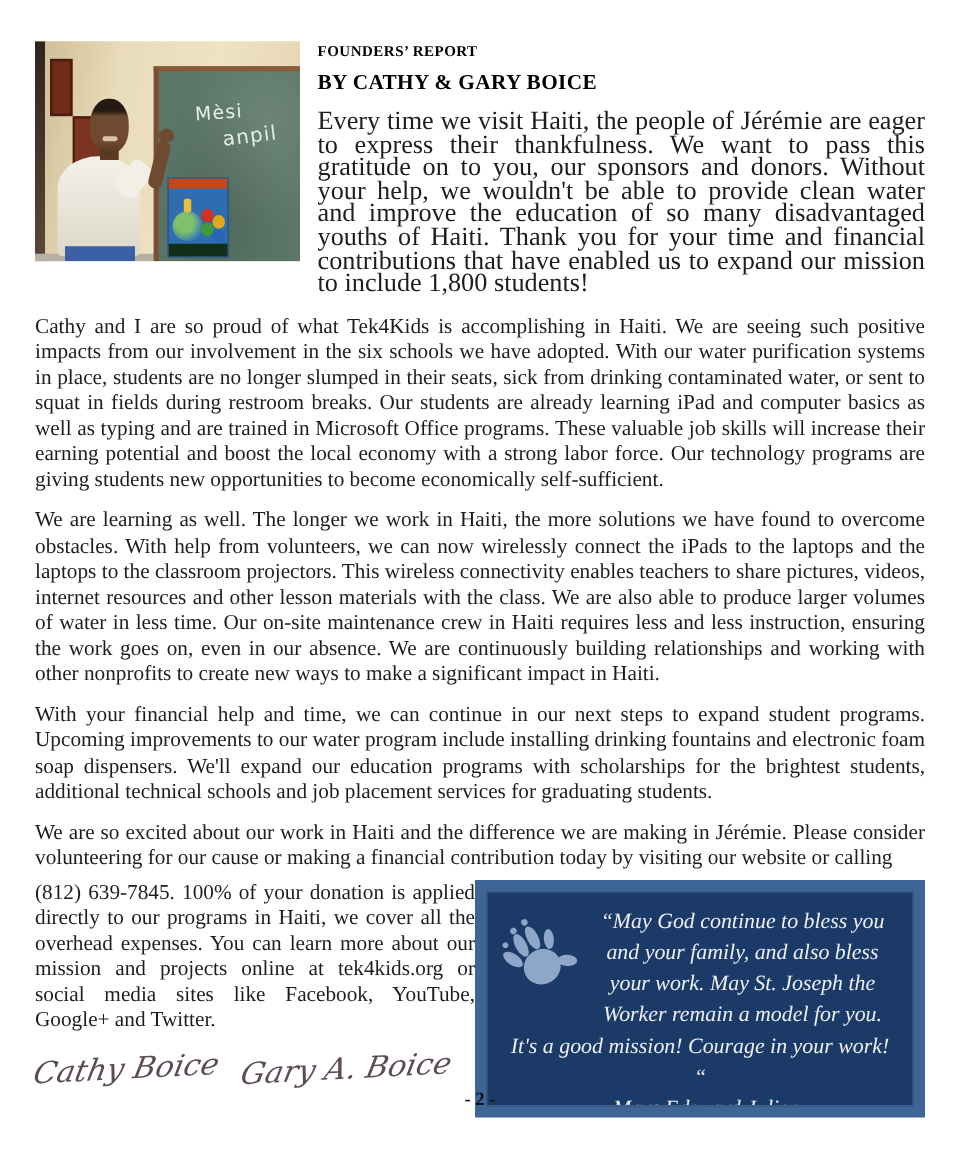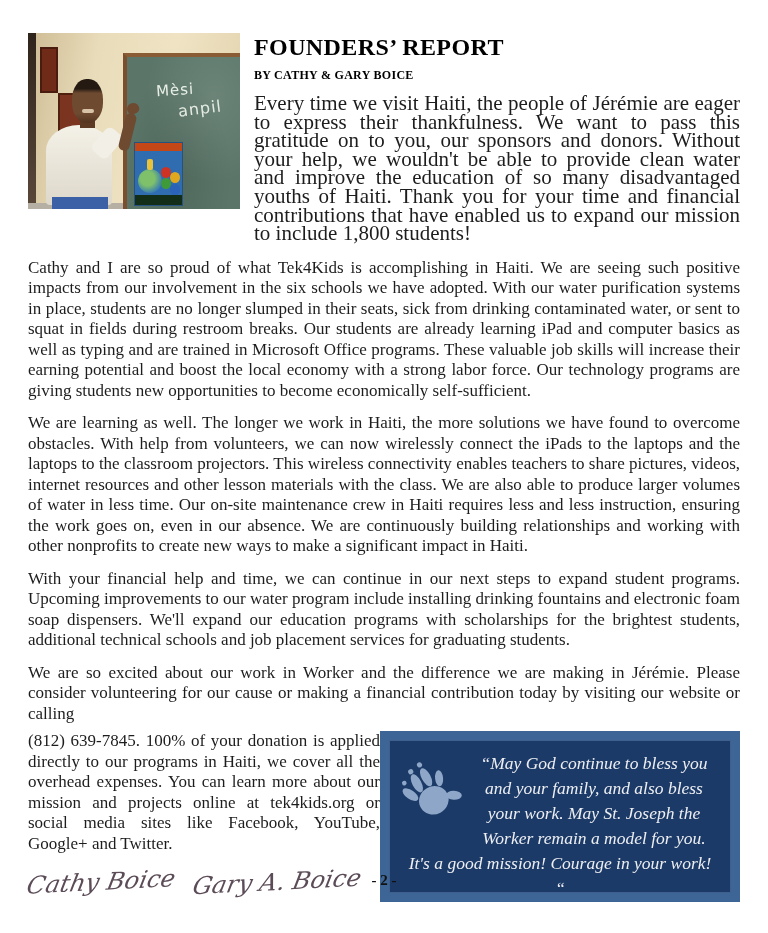--- a/index.html
+++ b/index.html
@@ -49,36 +49,36 @@
   .ph-pants{left:24px;top:164px;width:56px;height:12px;background:#3c60a6;}
   .ph-head{left:44px;top:46px;width:31px;height:44px;border-radius:46%;
     background:linear-gradient(#241a12 0%,#241a12 22%,#6e4a31 32%,#6e4a31 78%,#543420 100%);}
   .ph-mouth{left:54px;top:76px;width:12px;height:4px;background:#d8c3a8;border-radius:2px;}
   .ph-neck{left:52px;top:87px;width:15px;height:8px;background:#5d3a24;}
   .ph-sleeve{left:64px;top:100px;width:30px;height:20px;background:#f2efe6;border-radius:6px;transform:rotate(-48deg);}
   .ph-forearm{left:94px;top:80px;width:11px;height:38px;background:#6e4a31;border-radius:5px;transform:rotate(14deg);}
   .ph-hand{left:99px;top:70px;width:12px;height:11px;background:#6e4a31;border-radius:50% 50% 40% 40%;transform:rotate(-25deg);}
 
   .header-right{flex:1;min-width:0;}
-  .title{font-size:24px;font-weight:bold;letter-spacing:0.4px;margin:1px 0 7px 0;color:#000;}
-  .byline{font-size:12px;font-weight:bold;letter-spacing:0.3px;margin:0 0 11px 0;color:#000;}
+  .title{font-size:12px;font-weight:bold;letter-spacing:0.4px;margin:1px 0 7px 0;color:#000;}
+  .byline{font-size:17px;font-weight:bold;letter-spacing:0.3px;margin:0 0 11px 0;color:#000;}
 
   
   .para{text-align:justify;font-size:17px;line-height:20.5px;margin:0 0 12px 0;}
   .intro{font-size:21px;line-height:18.6px;margin:0;}
 
   
   .bottom-row{display:flex;}
   .left-col{flex:none;width:352px;}
   .left-col .para{margin-top:5px;}
   .signatures{margin-top:14px;display:flex;gap:20px;align-items:baseline;white-space:nowrap;}
   .sig{display:inline-block;font-family:"DejaVu Serif",serif;font-style:italic;font-size:24px;
        color:#5b4c57;transform:skewX(-14deg) rotate(-3deg);}
 
-  .quote-box{flex:1;height:171px;margin-top:5px;background:#3d6595;padding:9px;box-sizing:border-box;}
+  .quote-box{flex:1;height:190px;margin-top:5px;background:#3d6595;padding:9px;box-sizing:border-box;}
   .quote-inner{height:100%;box-sizing:border-box;background:#1c3a67;border:1px solid #3f5f8e;
     padding:10px 12px;color:#edeff3;font-style:italic;text-align:center;
     font-size:17.5px;line-height:25px;overflow:hidden;}
   .hand-float{float:left;width:62px;height:76px;margin:2px 8px 0 -2px;}
 
   
   .page-number{position:absolute;left:0;right:0;bottom:44px;text-align:center;font-weight:bold;font-size:15px;color:#111;}
 </style>
 </head>
 <body>
@@ -118,21 +118,21 @@
     <div class="header-right">
       <div class="title">FOUNDERS’ REPORT</div>
       <div class="byline">BY CATHY &amp; GARY BOICE</div>
       <p class="para intro">Every time we visit Haiti, the people of Jérémie are eager to express their thankfulness. We want to pass this gratitude on to you, our sponsors and donors. Without your help, we wouldn't be able to provide clean water and improve the education of so many disadvantaged youths of Haiti. Thank you for your time and financial contributions that have enabled us to expand our mission to include 1,800 students!</p>
     </div>
   </div>
 
   <p class="para">Cathy and I are so proud of what Tek4Kids is accomplishing in Haiti. We are seeing such positive impacts from our involvement in the six schools we have adopted. With our water purification systems in place, students are no longer slumped in their seats, sick from drinking contaminated water, or sent to squat in fields during restroom breaks. Our students are already learning iPad and computer basics as well as typing and are trained in Microsoft Office programs. These valuable job skills will increase their earning potential and boost the local economy with a strong labor force. Our technology programs are giving students new opportunities to become economically self-sufficient.</p>
   <p class="para">We are learning as well. The longer we work in Haiti, the more solutions we have found to overcome obstacles. With help from volunteers, we can now wirelessly connect the iPads to the laptops and the laptops to the classroom projectors. This wireless connectivity enables teachers to share pictures, videos, internet resources and other lesson materials with the class. We are also able to produce larger volumes of water in less time. Our on-site maintenance crew in Haiti requires less and less instruction, ensuring the work goes on, even in our absence. We are continuously building relationships and working with other nonprofits to create new ways to make a significant impact in Haiti.</p>
   <p class="para">With your financial help and time, we can continue in our next steps to expand student programs. Upcoming improvements to our water program include installing drinking fountains and electronic foam soap dispensers. We'll expand our education programs with scholarships for the brightest students, additional technical schools and job placement services for graduating students.</p>
-  <p class="para" style="margin-bottom:2px;">We are so excited about our work in Worker and the difference we are making in Jérémie. Please consider volunteering for our cause or making a financial contribution today by visiting our website or calling</p>
+  <p class="para" style="margin-bottom:2px;">We are so excited about our work in Haiti and the difference we are making in Jérémie. Please consider volunteering for our cause or making a financial contribution today by visiting our website or calling</p>
 
   <div class="bottom-row">
     <div class="left-col">
       <p class="para">(812) 639-7845. 100% of your donation is applied directly to our programs in Haiti, we cover all the overhead expenses. You can learn more about our mission and projects online at tek4kids.org or social media sites like Facebook, YouTube, Google+ and Twitter.</p>
       <div class="signatures">
         <span class="sig">Cathy Boice</span>
         <span class="sig">Gary A. Boice</span>
       </div>
     </div>
 

